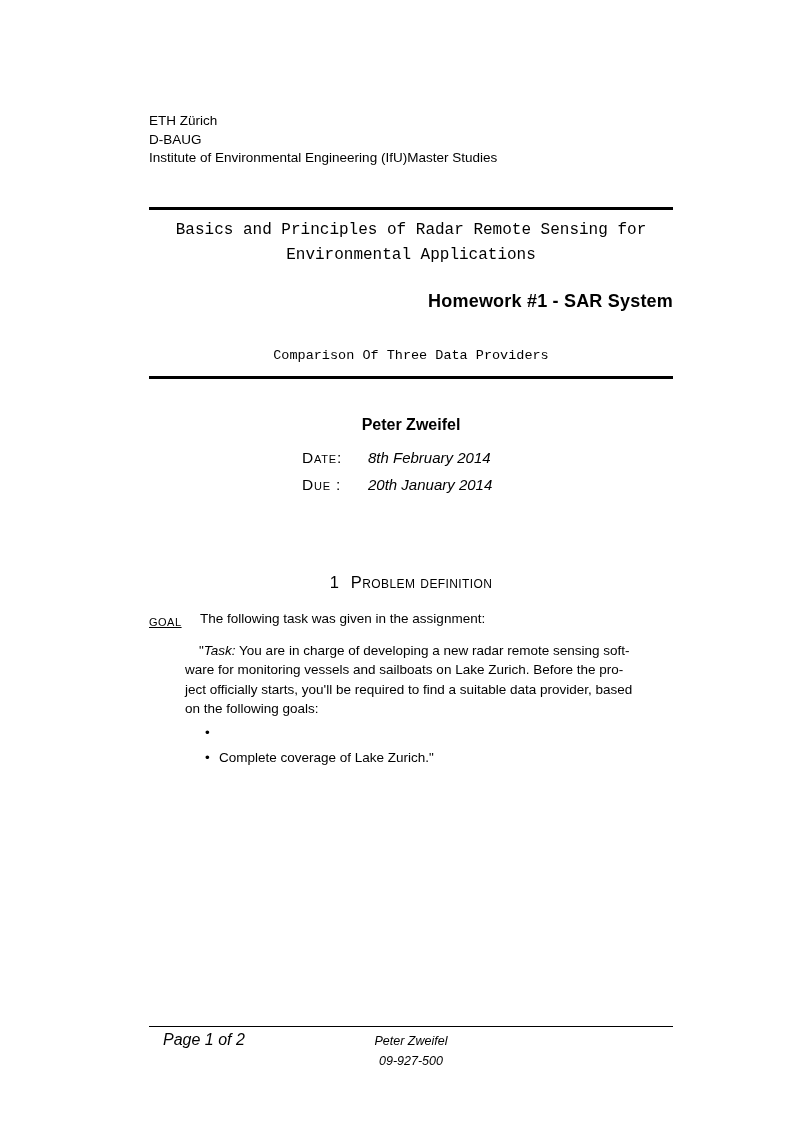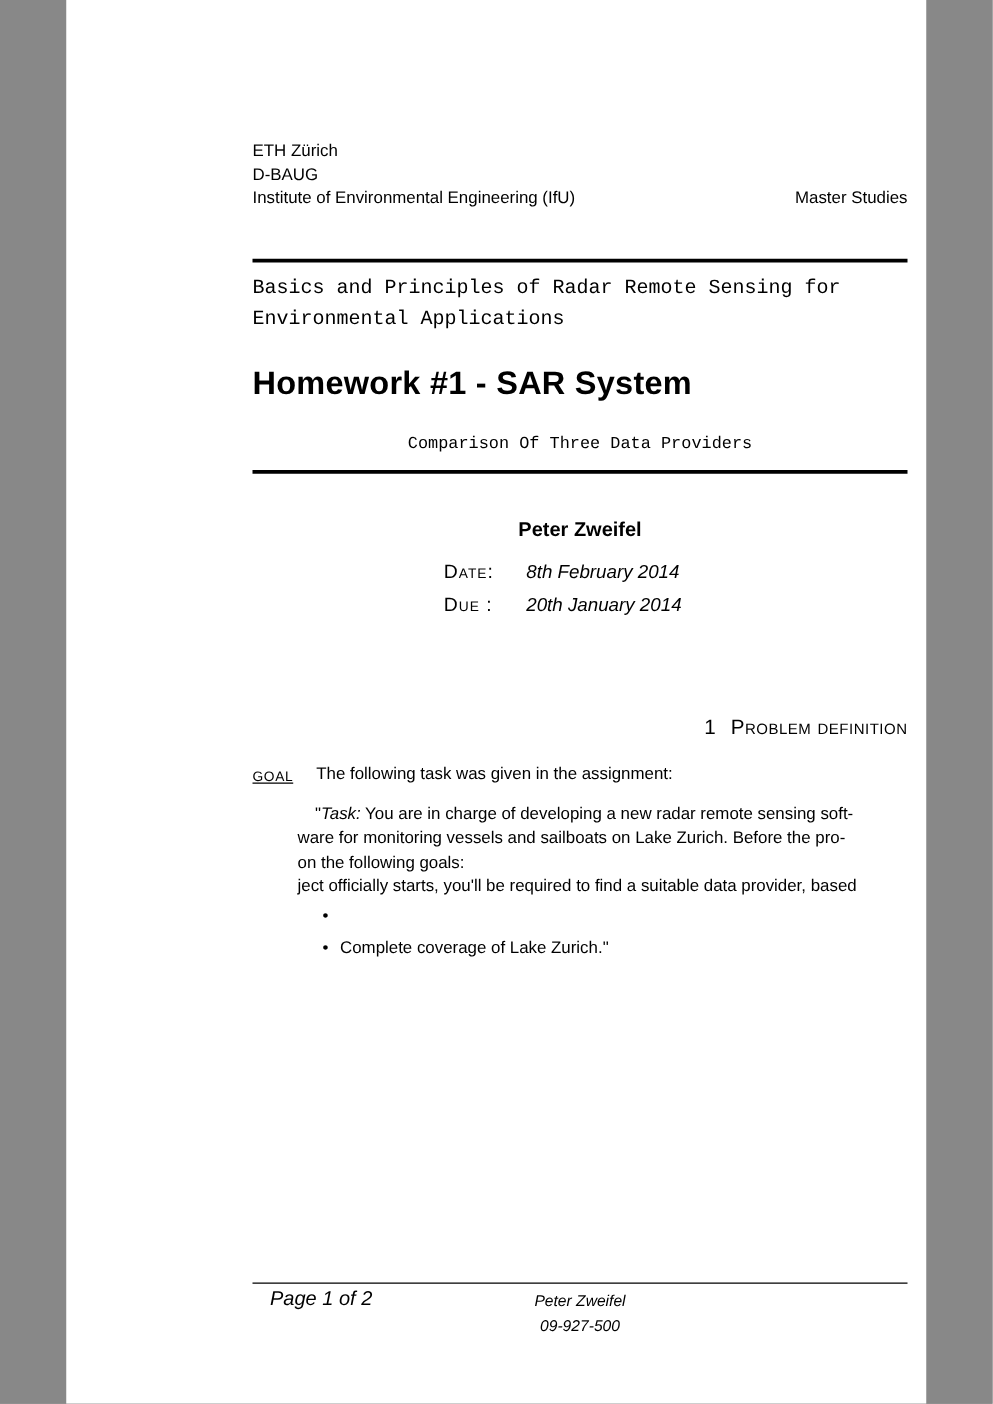--- a/index.html
+++ b/index.html
@@ -1,46 +1,46 @@
 <!DOCTYPE html>
 <html><head>
 <meta charset="utf-8">
 <style>
   html,body{margin:0;padding:0;background:#888;}
   .page{
     position:relative;
-    width:688px;height:1123px;
+    width:794px;height:1123px;
     margin:0 auto;
     background:#ffffff;
     color:#000000;
     font-family:"Liberation Sans", sans-serif;
     overflow:hidden;
   }
   
   .hdr{position:absolute;left:149px;top:112px;width:524px;font-size:13.5px;line-height:18.6px;}
-  .hdr-row3{display:flex;justify-content:space-between;}
+  .hdr-row3{display:flex;}
   
   .rule-thick{position:absolute;left:149px;width:524px;height:3px;background:#000;}
   .rule-thin{position:absolute;left:149px;width:524px;height:1px;background:#000;}
   
-  .course{position:absolute;left:149px;top:218px;width:524px;text-align:left;
+  .course{position:absolute;left:149px;top:218px;width:524px;text-align:center;
           font-family:"Liberation Mono", monospace;font-size:16px;line-height:25px;}
-  .hw-title{position:absolute;left:149px;top:291px;width:524px;text-align:left;
-          font-size:26px;font-weight:bold;letter-spacing:0.2px;}
+  .hw-title{position:absolute;left:149px;top:291px;width:524px;text-align:right;
+          font-size:18px;font-weight:bold;letter-spacing:0.2px;}
   .subtitle{position:absolute;left:149px;top:348px;width:524px;text-align:center;
           font-family:Liberation Mono, monospace;font-size:13.5px;}
   
   .author{position:absolute;left:149px;top:416px;width:524px;text-align:center;
           font-size:16px;font-weight:bold;}
   .dates{position:absolute;left:302px;top:449px;font-size:15px;}
   .date-row{display:flex;align-items:flex-start;height:27px;}
   .date-label{width:66px;font-variant:small-caps;letter-spacing:0.8px;font-size:15.5px;}
   .date-value{font-style:italic;font-size:15px;}
   
-  .sec-head{position:absolute;left:149px;top:573px;width:524px;text-align:right;font-size:16.5px;}
+  .sec-head{position:absolute;left:149px;top:573px;width:524px;text-align:center;font-size:16.5px;}
   .sec-num{margin-right:12px;}
   .sec-title{font-variant:small-caps;letter-spacing:0.4px;}
   
   .goal-label{position:absolute;left:149px;top:616px;font-size:11px;letter-spacing:0.5px;text-decoration:underline;}
   .goal-intro{position:absolute;left:200px;top:611px;font-size:13.5px;}
   .quote{position:absolute;left:185px;top:641px;width:466px;font-size:13.5px;line-height:19.3px;}
   .quote .l1{text-indent:14px;}
   .italic{font-style:italic;text-align:center;}
   .bullets{position:absolute;left:205px;top:723px;width:446px;font-size:13.5px;line-height:19px;}
   .bullet-item{display:flex;margin-bottom:6px;}
@@ -89,22 +89,22 @@
   <div class="sec-head">
     <span class="sec-num">1</span><span class="sec-title">Problem definition</span>
   </div>
 
   <div class="goal-label">GOAL</div>
   <div class="goal-intro">The following task was given in the assignment:</div>
 
   <div class="quote">
     <div class="l1"><span>"</span><span class="italic">Task:</span><span> You are in charge of developing a new radar remote sensing soft-</span></div>
     <div>ware for monitoring vessels and sailboats on Lake Zurich. Before the pro-</div>
+    <div>ject officially starts, you'll be required to find a suitable data provider, based</div>
     <div>on the following goals:</div>
-    <div>ject officially starts, you'll be required to find a suitable data provider, based</div>
   </div>
 
   <div class="bullets">
     <div class="bullet-item">
       <span class="bullet-dot">•</span>
     </div>
     <div class="bullet-item">
       <span class="bullet-dot">•</span>
       <span>Complete coverage of Lake Zurich."</span>
     </div>

